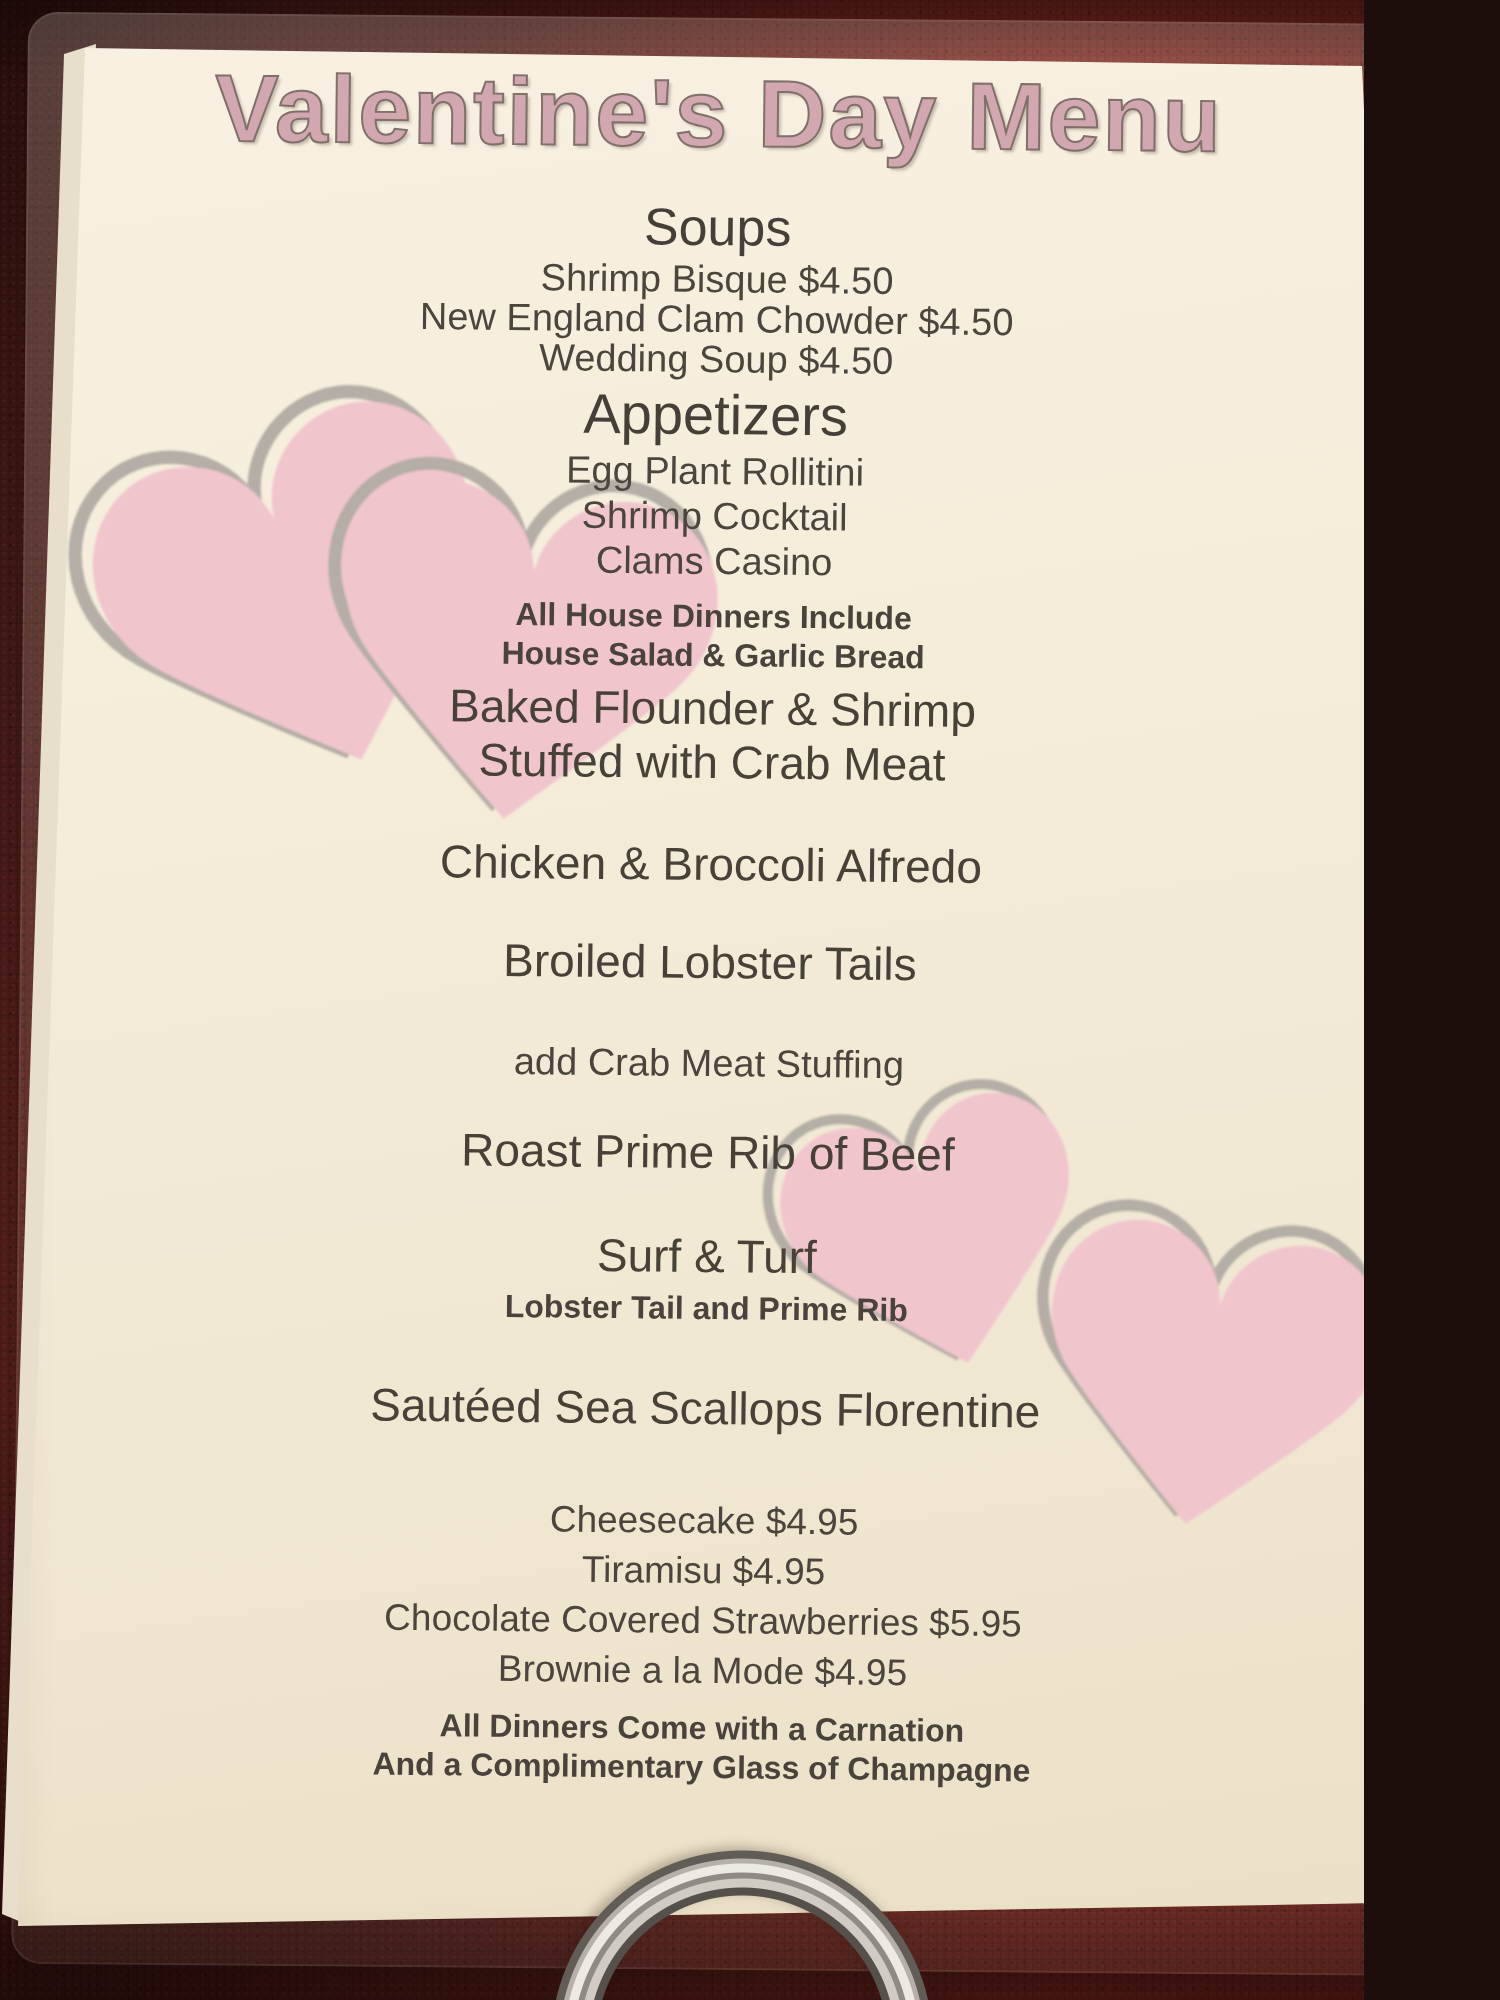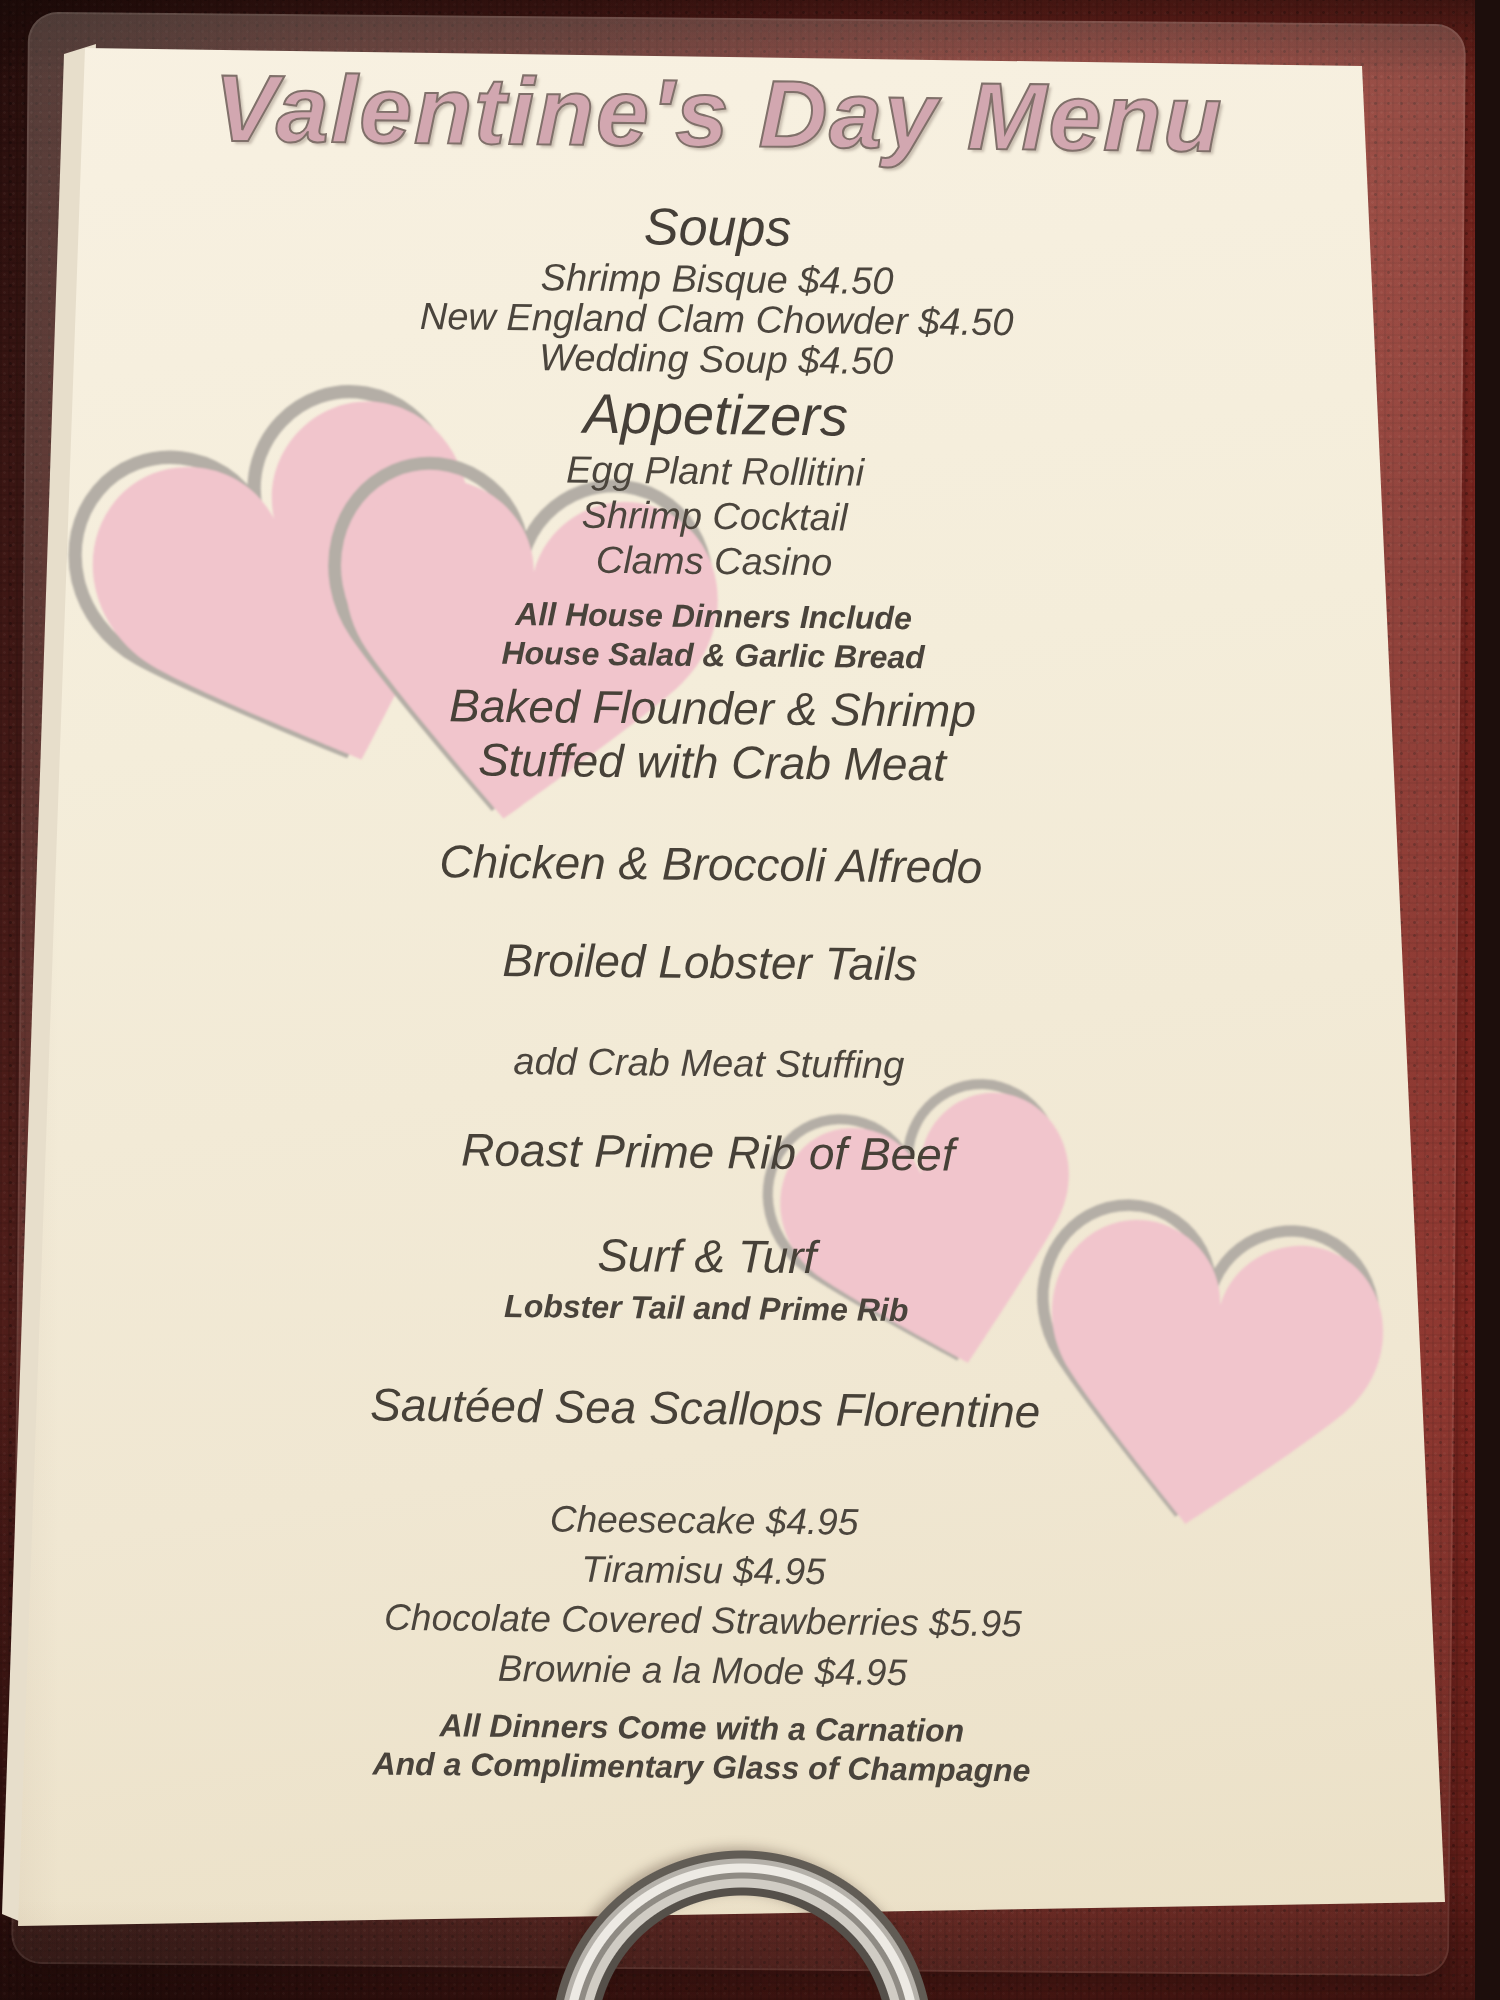--- a/index.html
+++ b/index.html
@@ -1,17 +1,17 @@
 <!DOCTYPE html>
 <html><head>
 <meta charset="utf-8">
 <style>
   html,body{margin:0;padding:0;background:#1d0e0c;}
-  .scene{position:relative;width:1475px;height:2000px;overflow:hidden;
-         font-family:"Liberation Sans",sans-serif;font-style:italic;}
+  .scene{position:relative;width:1364px;height:2000px;overflow:hidden;
+         font-family:"Liberation Sans",sans-serif;}
 
   
   .table{position:absolute;inset:0;
     background:
       radial-gradient(ellipse 950px 650px at 80% 6%, rgba(200,62,50,0.38), transparent 65%),
       radial-gradient(ellipse 1300px 900px at 10% 100%, rgba(0,0,0,0.38), transparent 70%),
       radial-gradient(ellipse 1600px 1400px at 50% 45%, transparent 55%, rgba(24,8,6,0.55) 100%),
       linear-gradient(104deg,#2e1210 0%,#54201c 16%,#6d2420 42%,#7d2822 70%,#8e2b24 100%);}
   .table::before{content:"";position:absolute;inset:0;opacity:.85;
     background-image:

